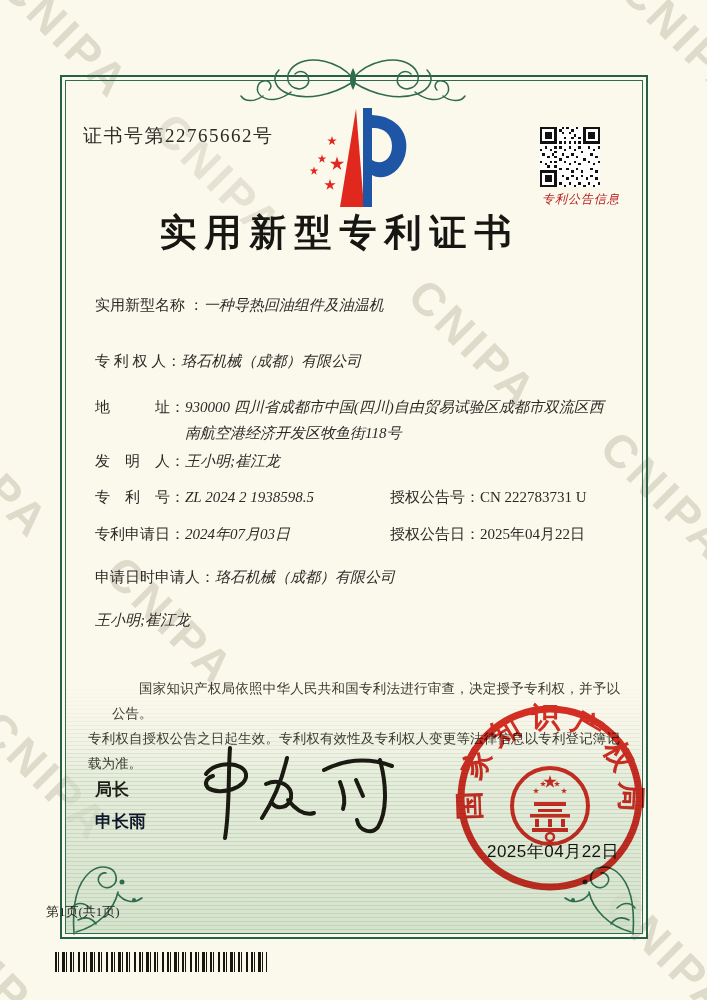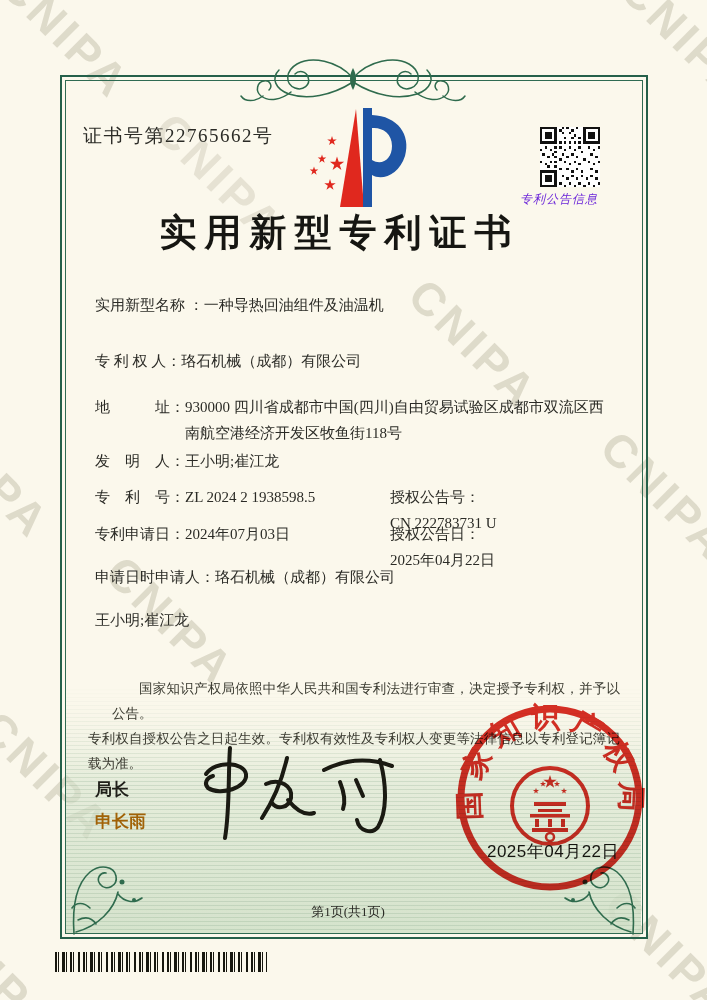--- a/index.html
+++ b/index.html
@@ -39,50 +39,50 @@
   }
   .ornament{position:absolute;z-index:3;}
   .orn-top{left:233px;top:52px;}
   .orn-bl{left:64px;top:842px;}
   .orn-br{left:558px;top:842px;transform:scaleX(-1);}
   
   .cert-no{position:absolute;left:83px;top:123px;font-size:19px;letter-spacing:1.5px;z-index:4;}
   .logo{position:absolute;left:300px;top:103px;z-index:4;}
   .qr{position:absolute;left:540px;top:127px;width:60px;height:60px;background:#fff;z-index:4;}
   .qr svg{display:block;width:60px;height:60px;}
-  .qr-label{position:absolute;left:520px;top:191px;width:100px;text-align:left;
-    font-size:12px;color:#6d28d9;letter-spacing:1px;z-index:4;font-style:italic;}
+  .qr-label{position:absolute;left:520px;top:191px;width:100px;text-align:right;
+    font-size:12px;color:#b91c1c;letter-spacing:1px;z-index:4;font-style:italic;}
   .title{position:absolute;left:0;top:208px;width:679px;text-align:center;
     font-size:37px;font-weight:700;letter-spacing:8px;color:#161612;z-index:4;}
   
   .frow{position:absolute;left:95px;width:520px;display:flex;font-size:15px;
     line-height:26px;z-index:4;}
   .flabel{white-space:pre;flex:none;}
-  .fvalue{flex:1;}
-  .pair2{position:absolute;left:295px;top:0;display:flex;white-space:nowrap;flex-direction:column;}
+  .fvalue{flex:1;font-style:italic;}
+  .pair2{position:absolute;left:295px;top:0;display:flex;white-space:nowrap;}
   .r1{top:292px}.r2{top:348px}.r3{top:394px}.r4{top:448px}
   .r5{top:484px}.r6{top:521px}.r7{top:564px}.r8{top:607px}
   
   .notice{position:absolute;left:88px;top:676px;width:532px;font-size:13.5px;
     line-height:25px;color:#3a3a30;z-index:4;text-align:justify;}
   .notice .ind{text-indent:2em;margin-left:24px;}
   
   .post{position:absolute;left:95px;top:778px;font-family:Liberation Serif, serif;
     font-size:17px;font-weight:600;color:#20201a;z-index:5;}
   .post-name{position:absolute;left:95px;top:810px;font-family:"Liberation Sans","DejaVu Sans",sans-serif;
-    font-size:17px;font-weight:600;color:#a16207;z-index:5;text-align:right;}
+    font-size:17px;font-weight:600;color:#0f172a;z-index:5;text-align:right;}
   .sig{position:absolute;left:192px;top:740px;z-index:5;}
   
   .seal{position:absolute;left:454px;top:702px;width:192px;height:192px;z-index:6;
     mix-blend-mode:multiply;opacity:.95;}
   .seal-date{position:absolute;left:458px;top:840px;width:190px;text-align:center;
     font-family:"Liberation Sans","DejaVu Sans",sans-serif;font-size:17px;font-weight:500;
     color:#14140f;z-index:7;letter-spacing:0.5px;}
   
-  .page-no{position:absolute;left:56px;top:903px;width:584px;text-align:center;
+  .page-no{position:absolute;left:46px;top:903px;width:584px;text-align:left;
     font-size:13px;color:#2b2b26;z-index:4;}
   .barcode{position:absolute;left:55px;top:952px;width:212px;height:20px;z-index:4;
     background-image:repeating-linear-gradient(90deg,
       #17170f 0 2px,transparent 2px 3px,
       #17170f 3px 4px,transparent 4px 7px,
       #17170f 7px 10px,transparent 10px 11px,
       #17170f 11px 12px,transparent 12px 15px,
       #17170f 15px 17px,transparent 17px 18px,
       #17170f 18px 19px,transparent 19px 23px,
       #17170f 23px 25px,transparent 25px 28px);}

